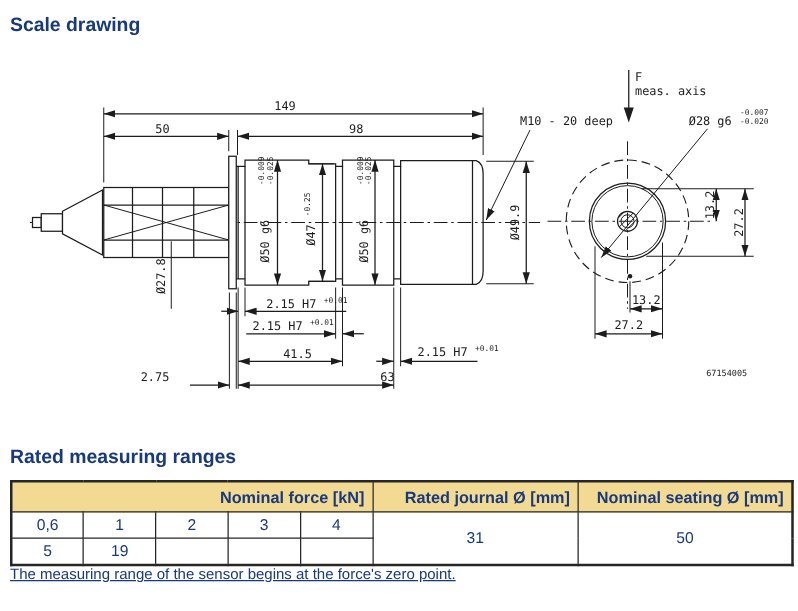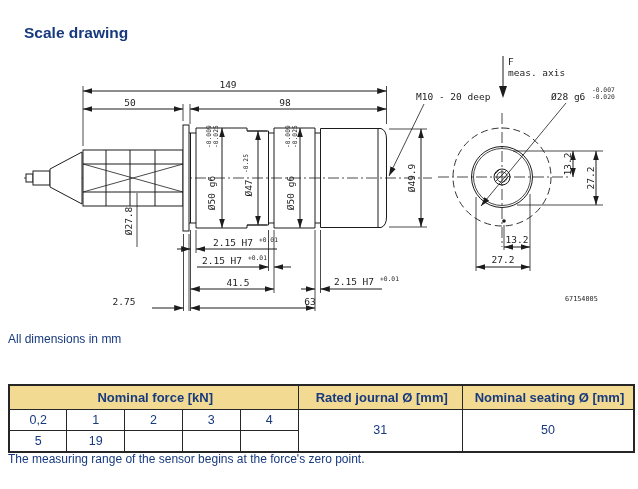--- a/index.html
+++ b/index.html
@@ -1,39 +1,39 @@
 <!DOCTYPE html>
 <html style="--heading: #17397e; --text-blue: #17397e; --table-header-bg: #f2da93; --table-border: #262626; --line: #1c1c1c;"><head>
 <meta charset="utf-8">
 <style>
   * { margin:0; padding:0; box-sizing:border-box; }
   html,body { background:#fff; }
   .page { position:relative; width:638px; height:489px; background:#fff; overflow:hidden;
           font-family:"Liberation Sans", sans-serif; }
   .h-title { position:absolute; left:8px; font-size:15.5px; font-weight:bold; color:var(--heading); }
-  #title1 { top:24px;margin-left:16px; }
+  #title1 { top:12px; }
   #title2 { top:357px; }
   .note-blue { position:absolute; left:8px; font-size:12px; color:var(--text-blue); }
   #dims-note { top:332px; }
   #drawing-svg { position:absolute; top:0; left:0; }
   #drawing-svg text { font-family:"DejaVu Sans Mono", monospace; fill:var(--line); }
   .dtxt  { font-size:9.5px; }
   .dtxt-sm { font-size:6.3px; }
   .ln    { stroke:var(--line); stroke-width:1; fill:none; }
   .lnthin{ stroke:var(--line); stroke-width:0.8; fill:none; }
   .cl    { stroke:var(--line); stroke-width:0.8; fill:none; stroke-dasharray:11 3 2 3; }
   .dash  { stroke:var(--line); stroke-width:0.9; fill:none; stroke-dasharray:7 4; }
   .shape { fill:#fff; stroke:var(--line); stroke-width:1; }
   #ranges-table { position:absolute; top:384px; left:8px; width:627px; border-collapse:collapse; }
   #ranges-table th, #ranges-table td { border:1px solid var(--table-border); color:var(--text-blue); }
   #ranges-table { border:2px solid var(--table-border); }
   #ranges-table th { background:var(--table-header-bg); font-size:13px; font-weight:bold;
-                     text-align:center; padding:4px 6px 4px 9px; height:23px; }
+                     text-align:right; padding:4px 6px 4px 9px; height:23px; }
   #ranges-table td { font-size:12.5px; text-align:center; height:21px; padding:1px 4px; }
-  #notes { position:absolute; top:451px; left:8px; font-size:12px; color:var(--text-blue); line-height:16px; }
+  #notes { position:absolute; top:451px; left:8px; font-size:12px; color:var(--text-blue); line-height:16px;text-decoration:underline; }
   #notes div { margin-bottom:2px; }
 </style>
 </head>
 <body>
 
 <div class="page">
 
   <svg id="drawing-svg" width="638" height="336" viewBox="0 0 638 336">
     <defs>
       <marker id="arr" markerWidth="10" markerHeight="8" refX="9.3" refY="4" orient="auto-start-reverse" markerUnits="userSpaceOnUse">
@@ -253,43 +253,43 @@
         <line class="ln" x1="476" y1="267" x2="530" y2="267" marker-start="url(#arr)" marker-end="url(#arr)"></line>
         <text class="dtxt" x="503" y="263" text-anchor="middle">27.2</text>
       </g>
     </g>
 
     <text x="565" y="301" font-size="6.8" fill="#3a3a3a">67154005</text>
   </svg>
 
   <div class="h-title" id="title1">Scale drawing</div>
 
-  <div class="note-blue" id="dims-note">All dimensions in mm</div>
-
+
+  <div class="h-title" id="title2">Rated measuring ranges</div>
 
   <table id="ranges-table">
     <colgroup>
       <col style="width:58px">
         <col style="width:58px">
         <col style="width:58px">
       <col style="width:58px">
         <col style="width:58px">
       <col style="width:165px">
         <col style="width:172px">
     </colgroup>
     <thead>
       <tr>
         <th colspan="5">Nominal force [kN]</th>
         <th>Rated journal Ø [mm]</th>
         <th>Nominal seating Ø [mm]</th>
       </tr>
     </thead>
     <tbody>
       <tr>
-        <td>0,2</td>
+        <td>0,6</td>
         <td>1</td>
         <td>2</td>
         <td>3</td>
         <td>4</td>
         <td rowspan="2">31</td>
         <td rowspan="2">50</td>
       </tr>
       <tr>
         <td>5</td>
         <td>19</td>

